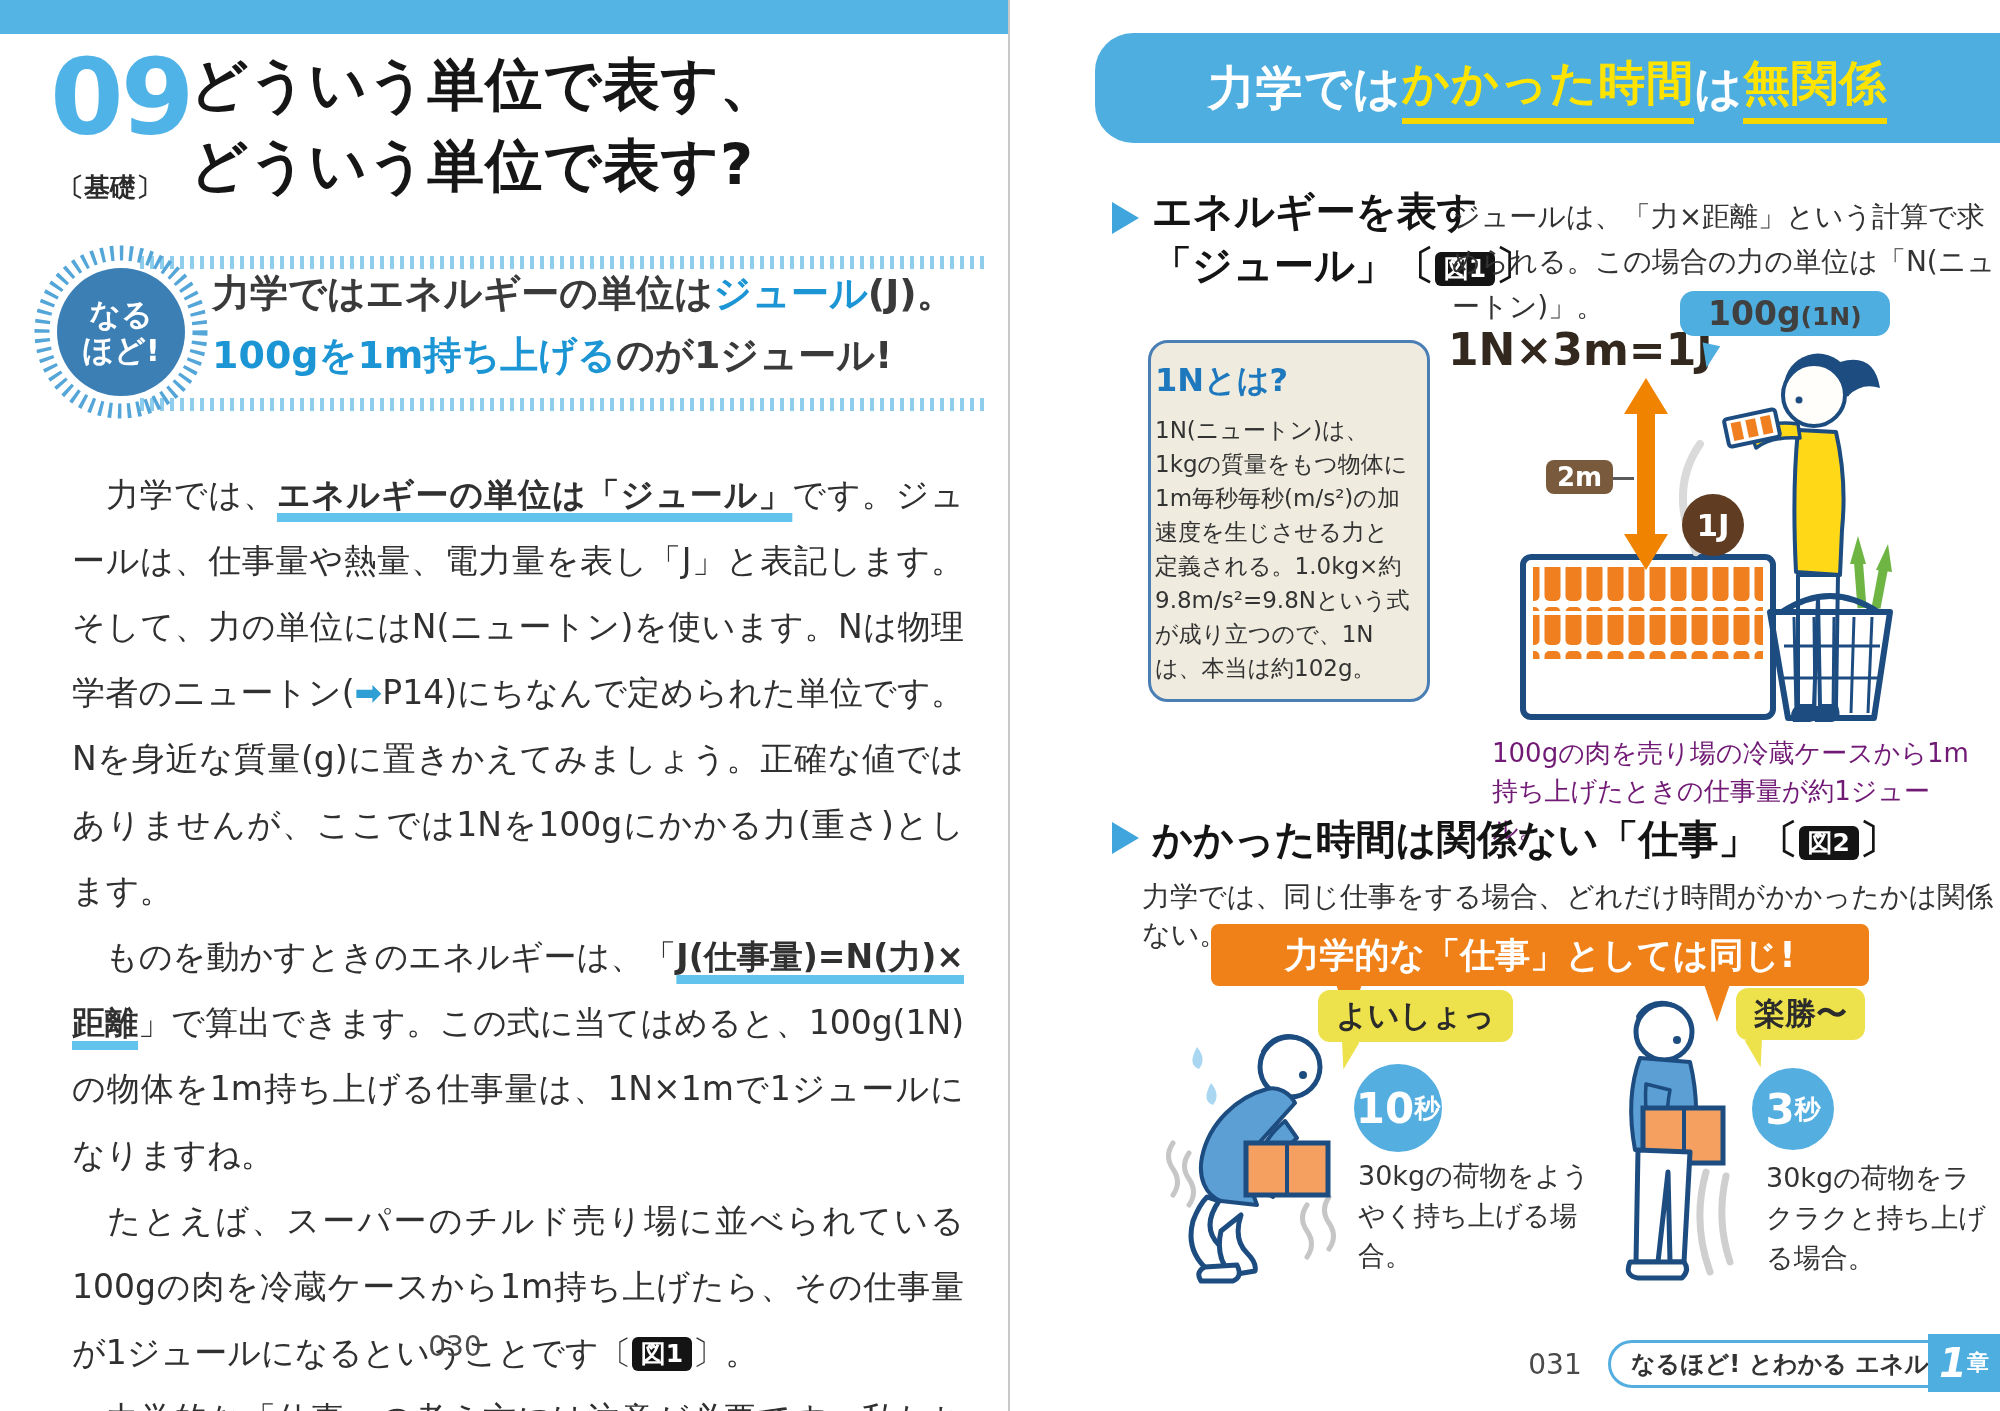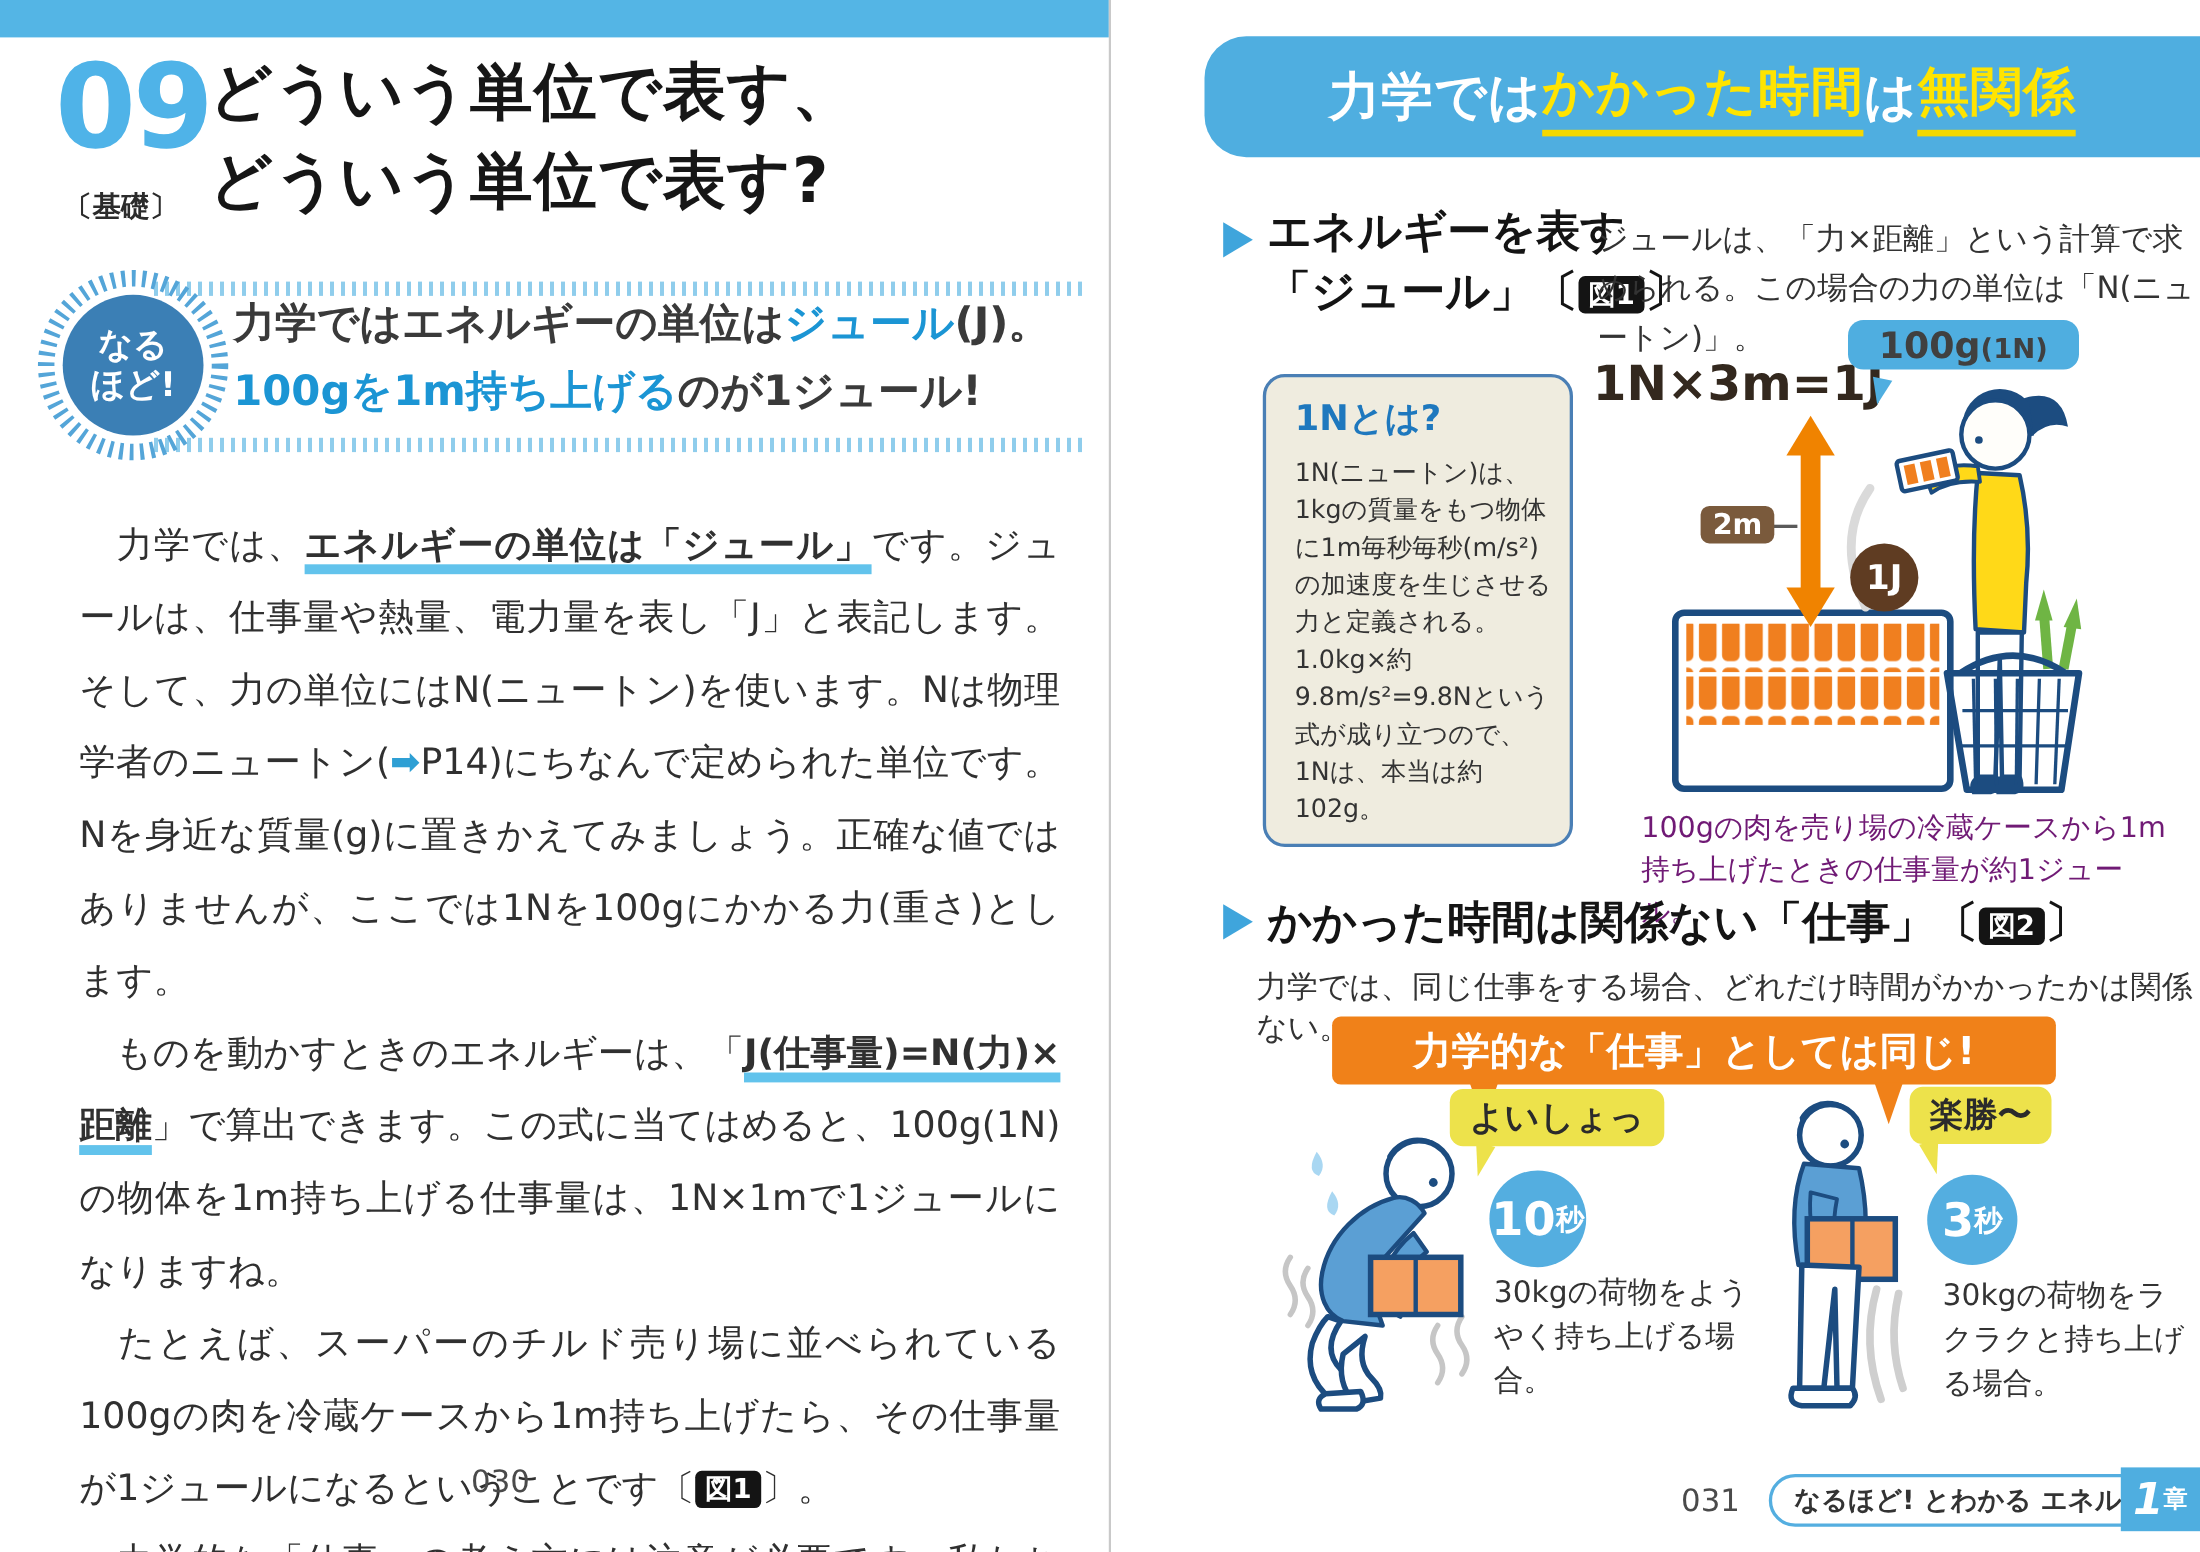--- a/index.html
+++ b/index.html
@@ -48,21 +48,21 @@
 
   
   .tri{width:0;height:0;border-top:16px solid transparent;border-bottom:16px solid transparent;
        border-left:27px solid #3FA5DC;}
   .s-heading{position:absolute;font-size:40px;font-weight:900;color:#141414;line-height:54px;}
   .s-sub{position:absolute;font-size:28px;color:#333;}
   .intro{position:absolute;left:1452px;top:194px;width:548px;font-size:28px;line-height:45px;color:#333;}
 
   
   .nbox{position:absolute;left:1148px;top:340px;width:282px;min-height:320px;background:#EFECDF;
-        border:3px solid #4A7FB5;border-radius:20px;box-sizing:border-box;padding:16px 16px 14px 26px;}
+        border:3px solid #4A7FB5;border-radius:20px;box-sizing:border-box;padding:16px 16px 14px 4px;}
   .nbox-title{font-size:32px;font-weight:800;color:#1E78BE;margin-bottom:10px;}
   .nbox-body{font-size:23px;line-height:34px;color:#333;}
 
   
   .formula{position:absolute;left:1448px;top:324px;font-size:44px;font-weight:900;color:#33281E;}
   .bubble-blue{position:absolute;left:1680px;top:291px;background:#4FAEE0;color:#404040;
       border-radius:14px;padding:3px 28px;font-weight:800;white-space:nowrap;}
   .bubble-blue .big{font-size:33px;}
   .bubble-blue .small{font-size:25px;}
   .bubble-blue-tail{position:absolute;left:1700px;top:344px;width:0;height:0;

